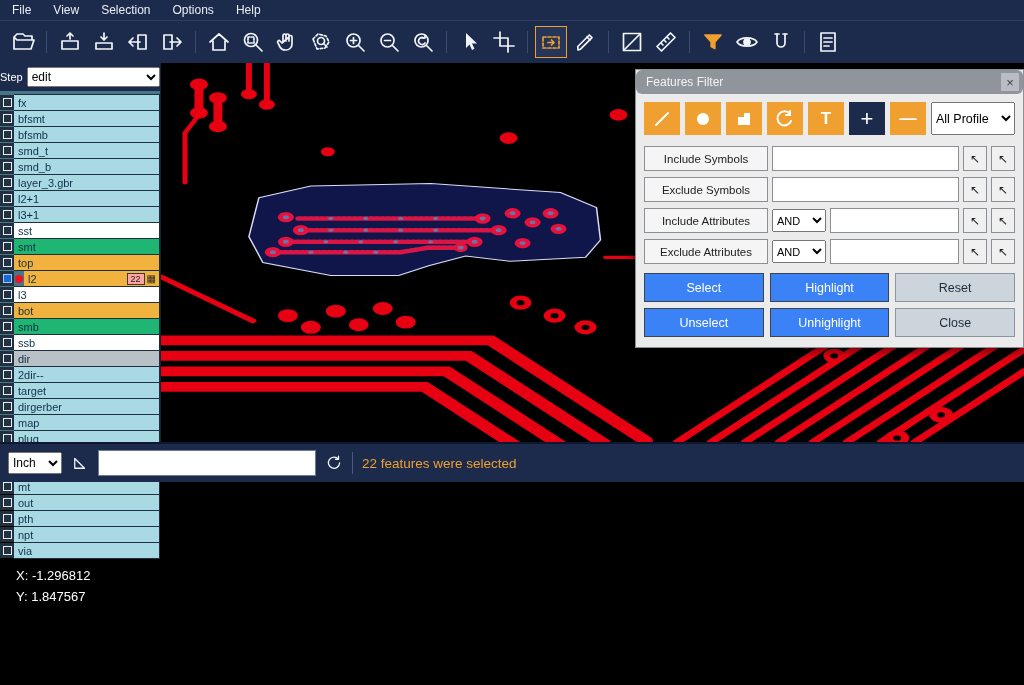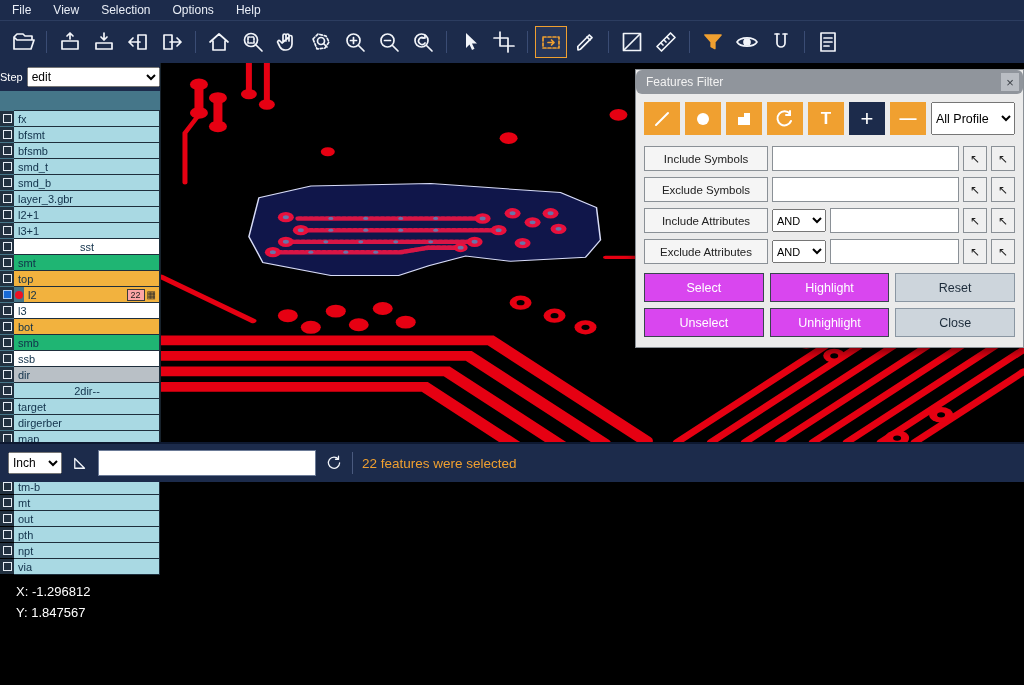--- a/index.html
+++ b/index.html
@@ -16,23 +16,23 @@
   .tbtn svg{stroke:currentColor;fill:none;stroke-width:1.7;stroke-linecap:round;stroke-linejoin:round;}
   .tbtn.active{outline:1.5px solid #f0a030;background:#26365a;color:#f0a030;}
   .tsep{width:1px;height:22px;background:#3a4c74;margin:0 4px;flex:0 0 auto;}
 
   
   .main{flex:1;display:flex;min-height:0;}
   .sidebar{width:160px;background:#457689;display:flex;flex-direction:column;flex:0 0 auto;border-right:1px solid #17222c;}
   .steprow{height:24px;background:#1c2b4b;display:flex;align-items:center;padding:2px 0;gap:4px;flex:0 0 auto;}
   .steprow .steplab{color:#fff;font-size:11px;}
   .steprow select{flex:1;height:20px;font-size:12px;font-family:"Liberation Sans",sans-serif;}
-  .layers{padding-top:20px;}
+  .layers{padding-top:4px;}
   .layer-row{display:flex;align-items:center;height:15px;margin-bottom:1px;}
-  .layer-row.gap{text-align:center;}
+  .layer-row.gap{}
   .chk{width:14px;height:15px;background:#223140;display:flex;align-items:center;justify-content:center;flex:0 0 auto;}
   .chk .box{width:7px;height:7px;border:1px solid #e8eef5;background:transparent;}
   .layer-row.active .chk .box{background:#1769d6;border-color:#a9c9f2;}
   .dot{display:none;}
   .layer-row.active .dot{display:block;width:8px;height:8px;border-radius:50%;background:#ee1122;margin:0 1px;flex:0 0 auto;}
   .lname{flex:1;height:15px;display:flex;align-items:center;padding:0 3px 0 4px;border:1px solid #1e2e3c;border-left:none;color:#11314a;font-size:11px;min-width:0;}
   .lay-text{flex:1;white-space:nowrap;overflow:hidden;}
   .badge,.grid-ic{display:none;}
   .layer-row.active .badge{display:inline-block;background:#fca5a5;border:1px solid #3a3a3a;color:#1d1d1d;font-size:9px;line-height:10px;padding:0 3px;margin-right:2px;}
   .layer-row.active .grid-ic{display:inline-block;font-size:10px;color:#2a2a2a;}
@@ -55,21 +55,21 @@
   .tool svg{stroke:#fff;fill:none;stroke-width:2;stroke-linecap:round;}
   .tool.plus{background:#1c2b4b;font-size:22px;font-weight:normal;}
   .dlg-tools select{flex:1;height:33px;font-size:12.5px;font-family:"Liberation Sans",sans-serif;}
   .dlg-row{display:flex;align-items:center;gap:4px;padding:3px 8px;}
   .flabel{width:122px;height:23px;background:#f5f5f5;border:1px solid #8a9096;color:#222;font-size:11.5px;display:flex;align-items:center;justify-content:center;flex:0 0 auto;}
   .andsel{width:54px;height:23px;font-size:11px;font-family:"Liberation Sans",sans-serif;flex:0 0 auto;}
   .finput{flex:1;height:21px;border:1px solid #8a9096;background:#fff;min-width:0;font-family:"Liberation Sans",sans-serif;}
   .abtn{width:22px;height:23px;background:#f0f0f0;border:1px solid #8a9096;display:flex;align-items:center;justify-content:center;font-size:12px;color:#222;flex:0 0 auto;}
   .dlg-actions{display:grid;grid-template-columns:1fr 1fr 1fr;gap:6px;padding:6px 8px 10px;}
   .act{height:27px;display:flex;align-items:center;justify-content:center;font-size:12.5px;cursor:default;}
-  .act.dark{background:#d946ef;color:#fff;border:1px solid #39444f;}
+  .act.dark{background:#3b82f6;color:#fff;border:1px solid #39444f;}
   .act.light{background:#cdd5dc;color:#1c2b3a;border:1px solid #8a96a2;}
 
   
   .bottombar{height:38px;background:#1c2b4b;border-top:2px solid #0d1830;display:flex;align-items:center;gap:9px;padding:0 8px;flex:0 0 auto;}
   .bottombar select{width:54px;height:22px;font-size:12px;font-family:"Liberation Sans",sans-serif;}
   .bicon{color:#f2f5fa;display:flex;align-items:center;}
   .bicon svg{stroke:currentColor;fill:none;stroke-width:1.7;stroke-linecap:round;stroke-linejoin:round;}
   .cmd{width:212px;height:22px;border:1px solid #6b7a96;background:#fff;font-family:"Liberation Sans",sans-serif;}
   .bsep{width:1px;height:22px;background:#4a5a7e;}
   .message{color:#f0a030;font-size:13.5px;}

